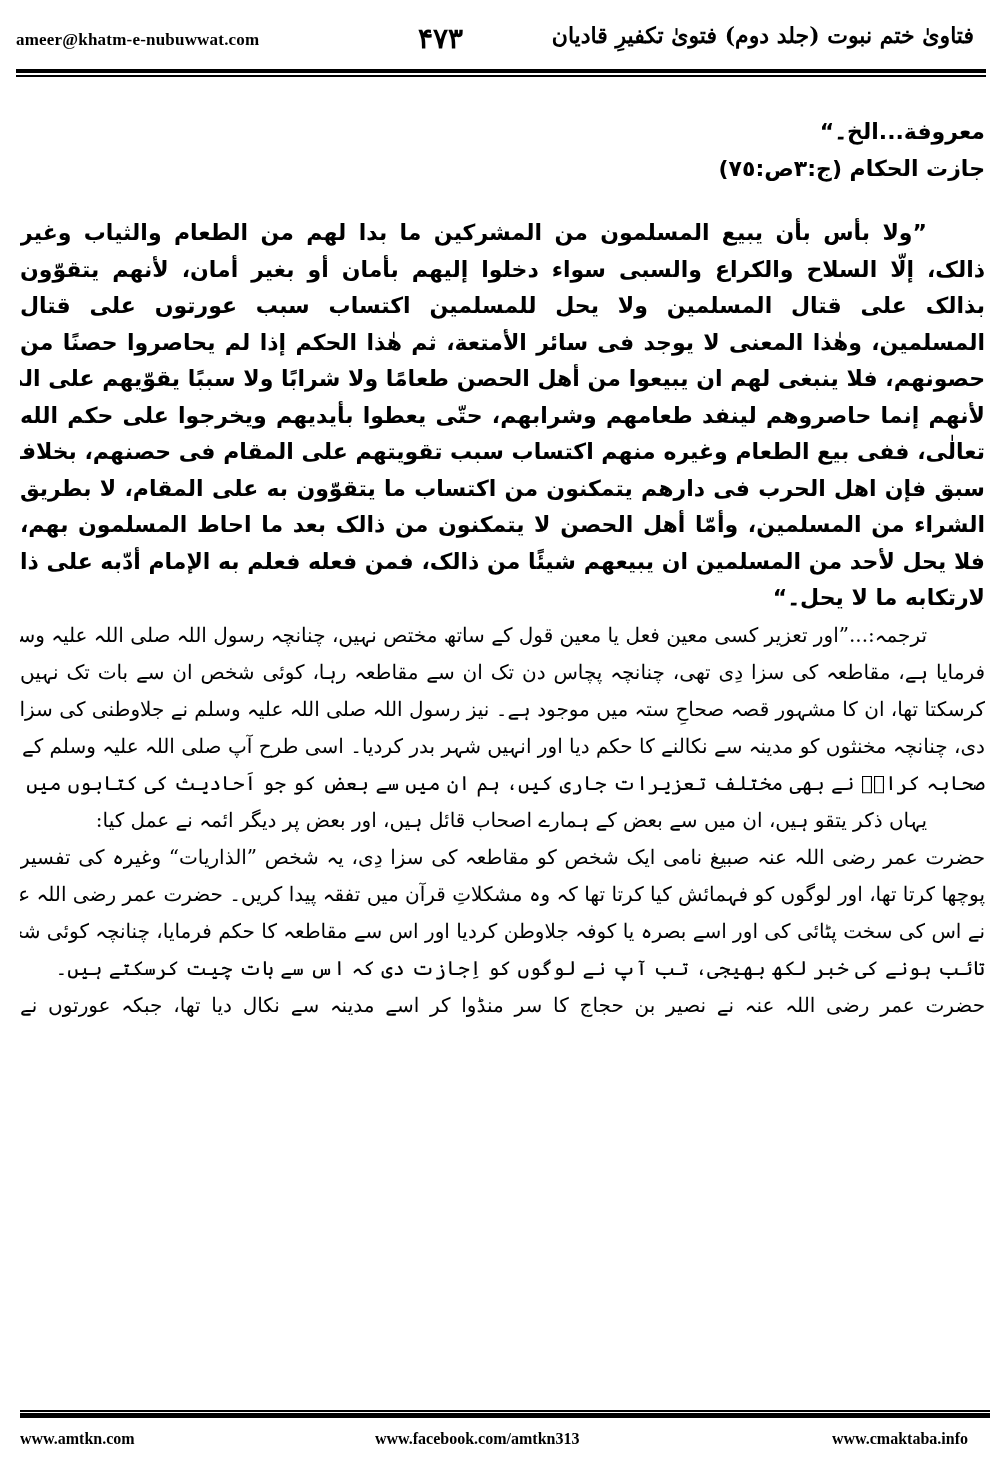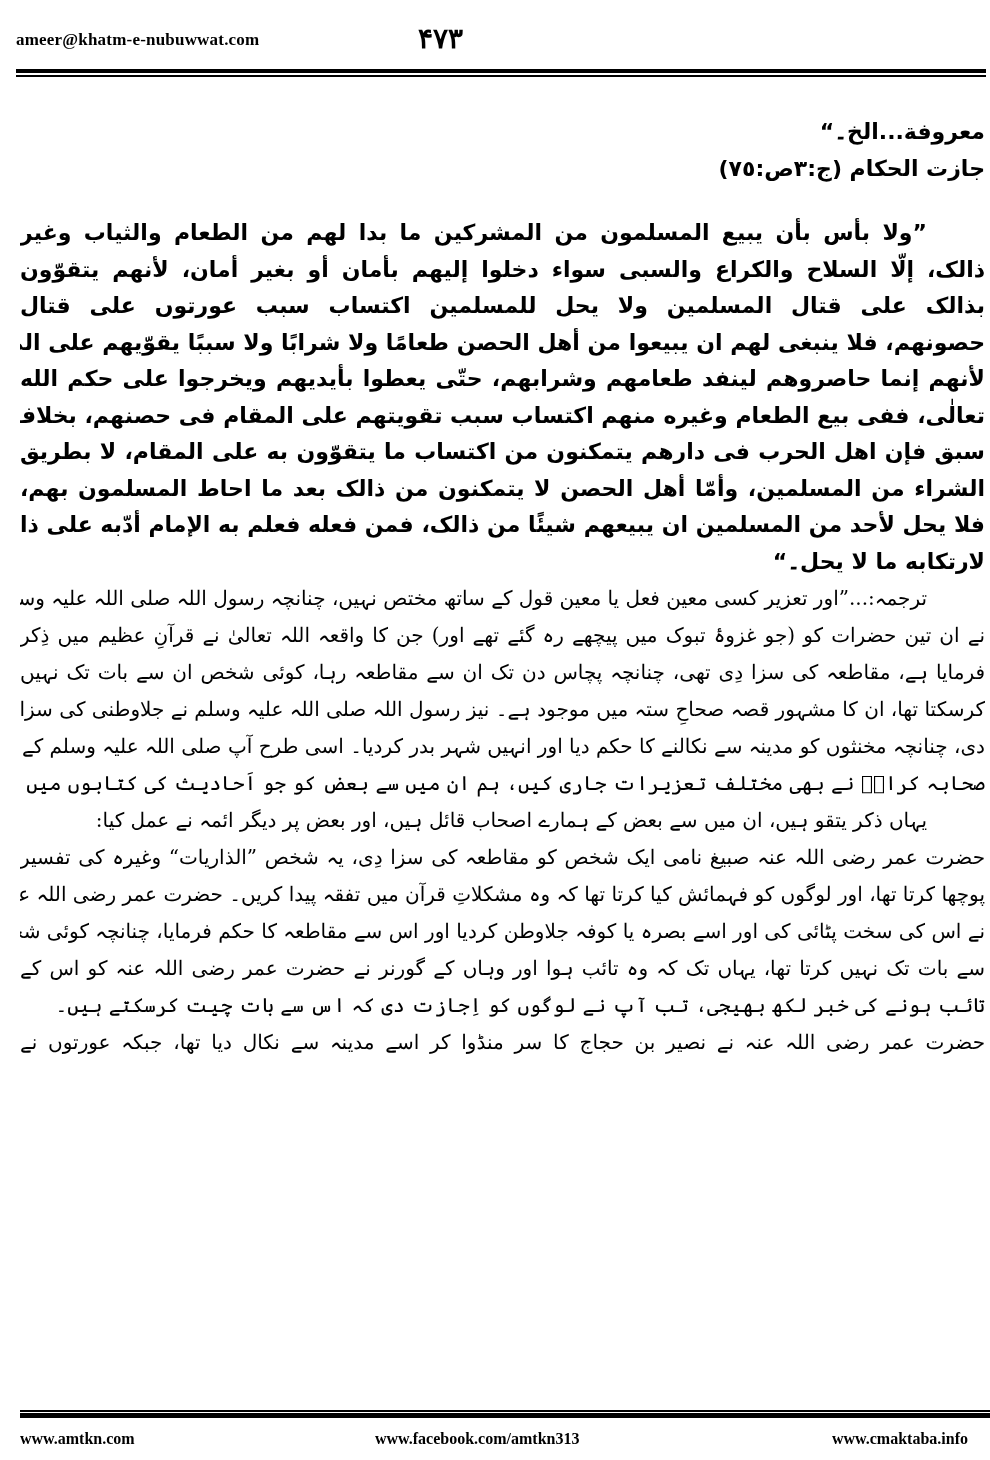--- a/index.html
+++ b/index.html
@@ -23,55 +23,55 @@
   .ur { font-family: "DejaVu Serif", serif; font-size: 20px; }
   .ur .line { height: 37px; line-height: 37px; }
   .last { text-align-last: right; }
 </style>
 </head>
 <body>
 
 <div class="header">
   <span class="hdr-email">ameer@khatm-e-nubuwwat.com</span>
   <span class="hdr-page">۴۷۳</span>
+  <span class="hdr-title">فتاویٰ ختم نبوت (جلد دوم) فتویٰ تکفیرِ قادیان</span>
   <div class="rule-thick-top"></div>
   <div class="rule-thin-top"></div>
 </div>
 
 <div class="content">
   <div class="ar">
     <span class="line last">معروفة...الخ۔“</span>
     <span class="line last">جازت الحكام (ج:٣ص:٧٥)</span>
   </div>
   <div class="ar">
     <span class="line" style="padding-right:58px">”ولا بأس بأن يبيع المسلمون من المشركين ما بدا لهم من الطعام والثياب وغير</span>
     <span class="line">ذالک، إلّا السلاح والكراع والسبى سواء دخلوا إليهم بأمان أو بغير أمان، لأنهم يتقوّون</span>
     <span class="line">بذالک على قتال المسلمين ولا يحل للمسلمين اكتساب سبب عورتوں على قتال</span>
+    <span class="line">المسلمين، وهٰذا المعنى لا يوجد فى سائر الأمتعة، ثم هٰذا الحكم إذا لم يحاصروا حصنًا من</span>
     <span class="line">حصونهم، فلا ينبغى لهم ان يبيعوا من أهل الحصن طعامًا ولا شرابًا ولا سببًا يقوّيهم على المقام،</span>
     <span class="line">لأنهم إنما حاصروهم لينفد طعامهم وشرابهم، حتّى يعطوا بأيديهم ويخرجوا على حكم الله</span>
     <span class="line">تعالٰى، ففى بيع الطعام وغيره منهم اكتساب سبب تقويتهم على المقام فى حصنهم، بخلاف ما</span>
     <span class="line">سبق فإن اهل الحرب فى دارهم يتمكنون من اكتساب ما يتقوّون به على المقام، لا بطريق</span>
     <span class="line">الشراء من المسلمين، وأمّا أهل الحصن لا يتمكنون من ذالک بعد ما احاط المسلمون بهم،</span>
     <span class="line">فلا يحل لأحد من المسلمين ان يبيعهم شيئًا من ذالک، فمن فعله فعلم به الإمام أدّبه على ذالک</span>
     <span class="line last">لارتكابه ما لا يحل۔“</span>
   </div>
   <div class="ur">
     <span class="line" style="padding-right:58px">ترجمہ:...”اور تعزیر کسی معین فعل یا معین قول کے ساتھ مختص نہیں، چنانچہ رسول اللہ صلی اللہ علیہ وسلم</span>
-    <span class="line">نے ان تین حضرات کو (جو غزوۂ تبوک میں پیچھے رہ گئے تھے اور) جن کا واقعہ اللہ تعالیٰ نے قرآنِ عظیم میں ذِکر</span>
     <span class="line">فرمایا ہے، مقاطعہ کی سزا دِی تھی، چنانچہ پچاس دن تک ان سے مقاطعہ رہا، کوئی شخص ان سے بات تک نہیں</span>
     <span class="line">کرسکتا تھا، ان کا مشہور قصہ صحاحِ ستہ میں موجود ہے۔ نیز رسول اللہ صلی اللہ علیہ وسلم نے جلاوطنی کی سزا بھی</span>
     <span class="line">دی، چنانچہ مخنثوں کو مدینہ سے نکالنے کا حکم دیا اور انہیں شہر بدر کردیا۔ اسی طرح آپ صلی اللہ علیہ وسلم کے بعد</span>
     <span class="line">صحابہ کرامؓ نے بھی مختلف تعزیرات جاری کیں، ہم ان میں سے بعض کو جو اَحادیث کی کتابوں میں وارِد ہیں،</span>
     <span class="line last" style="padding-right:58px">یہاں ذکر يتقو ہیں، ان میں سے بعض کے ہمارے اصحاب قائل ہیں، اور بعض پر دیگر ائمہ نے عمل کیا:</span>
   </div>
   <div class="ur">
     <span class="line">حضرت عمر رضی اللہ عنہ صبیغ نامی ایک شخص کو مقاطعہ کی سزا دِی، یہ شخص ”الذاریات“ وغیرہ کی تفسیر</span>
     <span class="line">پوچھا کرتا تھا، اور لوگوں کو فہمائش کیا کرتا تھا کہ وہ مشکلاتِ قرآن میں تفقہ پیدا کریں۔ حضرت عمر رضی اللہ عنہ</span>
     <span class="line">نے اس کی سخت پٹائی کی اور اسے بصرہ یا کوفہ جلاوطن کردیا اور اس سے مقاطعہ کا حکم فرمایا، چنانچہ کوئی شخص اس</span>
-    <span class="line">سے بات تک نہیں کرتا تھا، یہاں تک کہ وہ تائب ہوا اور وہاں کے گورنر نے حضرت عمر رضی اللہ عنہ کو اس کے</span>
     <span class="line last">تائب ہونے کی خبر لکھ بھیجی، تب آپ نے لوگوں کو اِجازت دی کہ اس سے بات چیت کرسکتے ہیں۔</span>
   </div>
   <div class="ur">
     <span class="line">حضرت عمر رضی اللہ عنہ نے نصیر بن حجاج کا سر منڈوا کر اسے مدینہ سے نکال دیا تھا، جبکہ عورتوں نے</span>
   </div>
 </div>
 
 <div class="rule-thin-bot"></div>
 <div class="rule-thick-bot"></div>
 <div class="footer">

